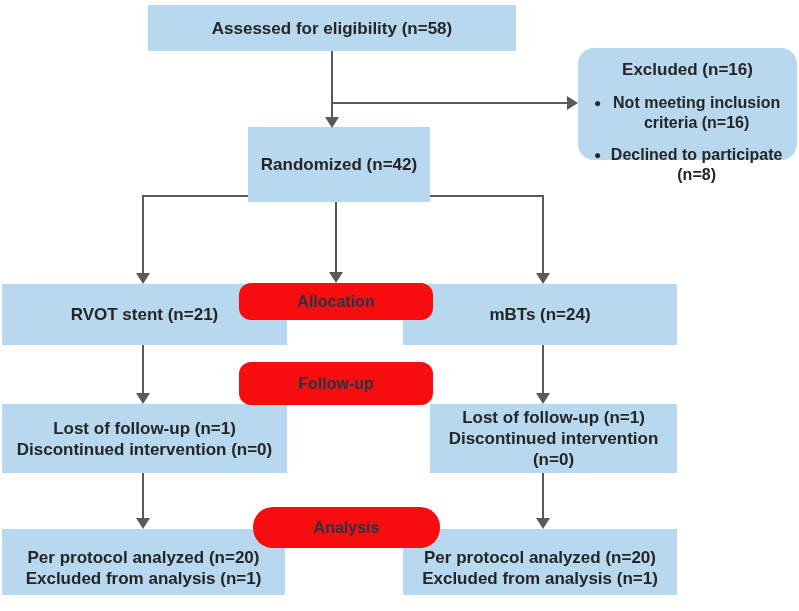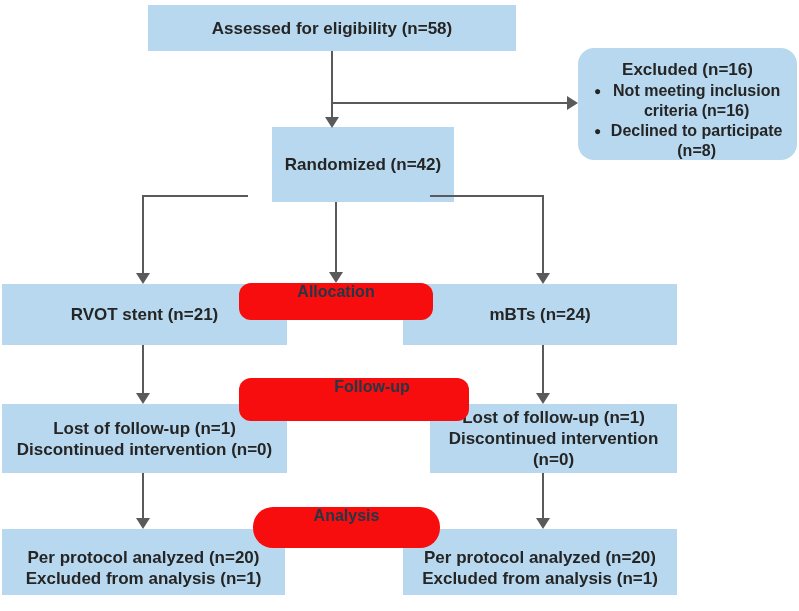--- a/index.html
+++ b/index.html
@@ -14,52 +14,52 @@
     position:relative;width:799px;height:595px;background:#fff;overflow:hidden;
     font-family:"Liberation Sans", sans-serif;
   }
   .box{
     position:absolute;background:var(--box-fill);color:var(--box-text);
     display:flex;flex-direction:column;align-items:center;justify-content:center;
     font-weight:bold;font-size:17px;line-height:21px;text-align:center;
   }
   .badge{
     position:absolute;background:var(--badge-fill);color:var(--badge-text);
-    display:flex;justify-content:center;
+    display:flex;align-items:center;justify-content:center;
     font-weight:bold;font-size:16px;border-radius:12px;z-index:3;
   }
   .vline,.hline{position:absolute;background:var(--arrow);z-index:1;}
   .vline{width:2px;}
   .hline{height:2px;}
   .ah-down{position:absolute;width:0;height:0;z-index:1;
     border-left:7px solid transparent;border-right:7px solid transparent;
     border-top:11px solid var(--arrow);}
   .ah-right{position:absolute;width:0;height:0;z-index:1;
     border-top:7px solid transparent;border-bottom:7px solid transparent;
     border-left:11px solid var(--arrow);}
 
   
   #eligibility-box{left:148px;top:5px;width:368px;height:46px;}
   #excluded-box{left:578px;top:48px;width:219px;height:112px;border-radius:16px;
-    justify-content:flex-start;padding-top:11px;box-sizing:border-box;font-size:16px;line-height:20px;}
+    justify-content:flex-start;padding-top:11px;box-sizing:border-box;font-size:16px;line-height:20px;gap:12px;}
   #excluded-box .title{font-size:17px;line-height:22px;}
   .excl-item{display:flex;align-items:flex-start;width:100%;padding:0 8px 0 16px;box-sizing:border-box;}
   .excl-item .bullet{font-size:12px;line-height:20px;margin-right:3px;}
   .excl-item .txt{flex:1;text-align:center;}
-  #randomized-box{left:248px;top:127px;width:182px;height:75px;margin-left:24px;}
+  #randomized-box{left:248px;top:127px;width:182px;height:75px;}
   #rvot-box{left:2px;top:284px;width:285px;height:61px;}
   #mbts-box{left:403px;top:284px;width:274px;height:61px;}
   #fu-left-box{left:2px;top:404px;width:285px;height:69px;}
   #fu-right-box{left:430px;top:404px;width:247px;height:69px;}
   #an-left-box{left:2px;top:529px;width:283px;height:78px;}
   #an-right-box{left:403px;top:529px;width:274px;height:78px;}
 
   
   #allocation-badge{left:239px;top:283px;width:194px;height:37px;}
-  #followup-badge{left:239px;top:378px;width:194px;height:43px;padding-left:36px;}
+  #followup-badge{left:239px;top:362px;width:194px;height:43px;}
   #analysis-badge{left:253px;top:507px;width:187px;height:41px;border-radius:20px;}
 
   
   #l-top-stem{left:331px;top:51px;height:67px;}
   #ah-top-stem{left:325px;top:117px;}
   #l-excl-h{left:331px;top:102px;width:236px;}
   #ah-excl{left:567px;top:96px;}
   #l-rand-lh{left:143px;top:195px;width:105px;}
   #l-rand-lv{left:142px;top:195px;height:78px;}
   #ah-rand-l{left:136px;top:273px;}

